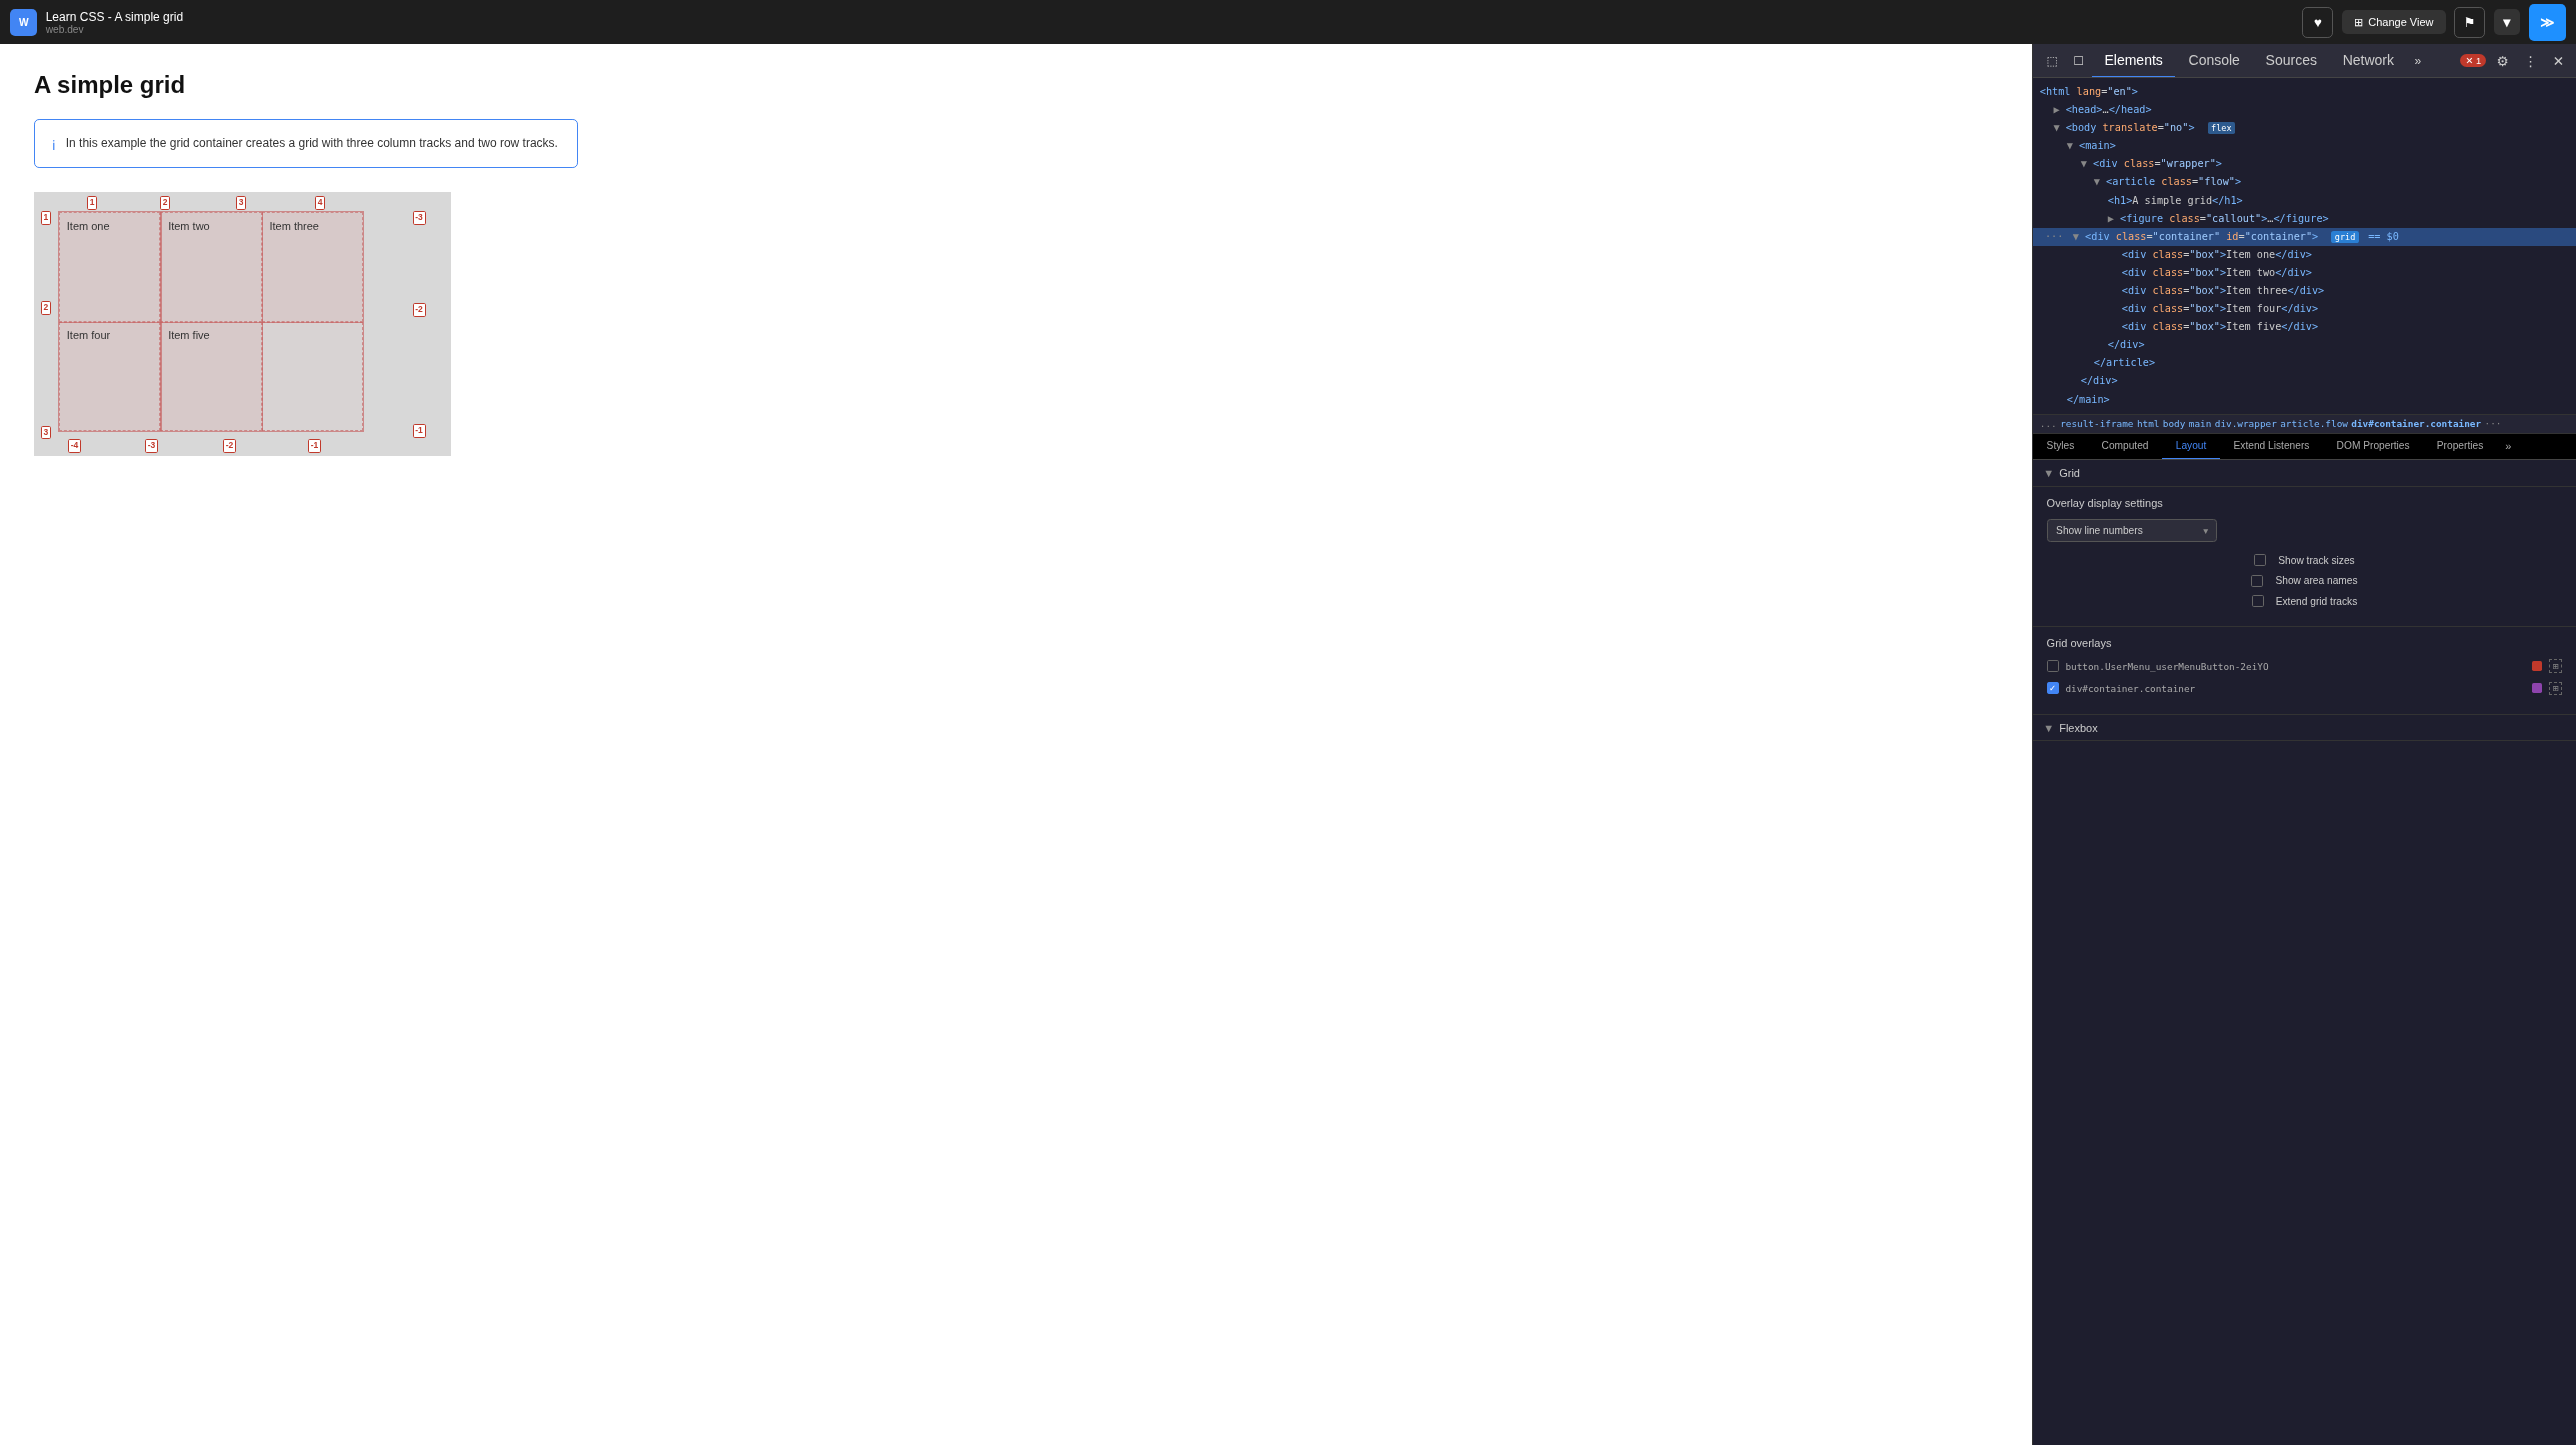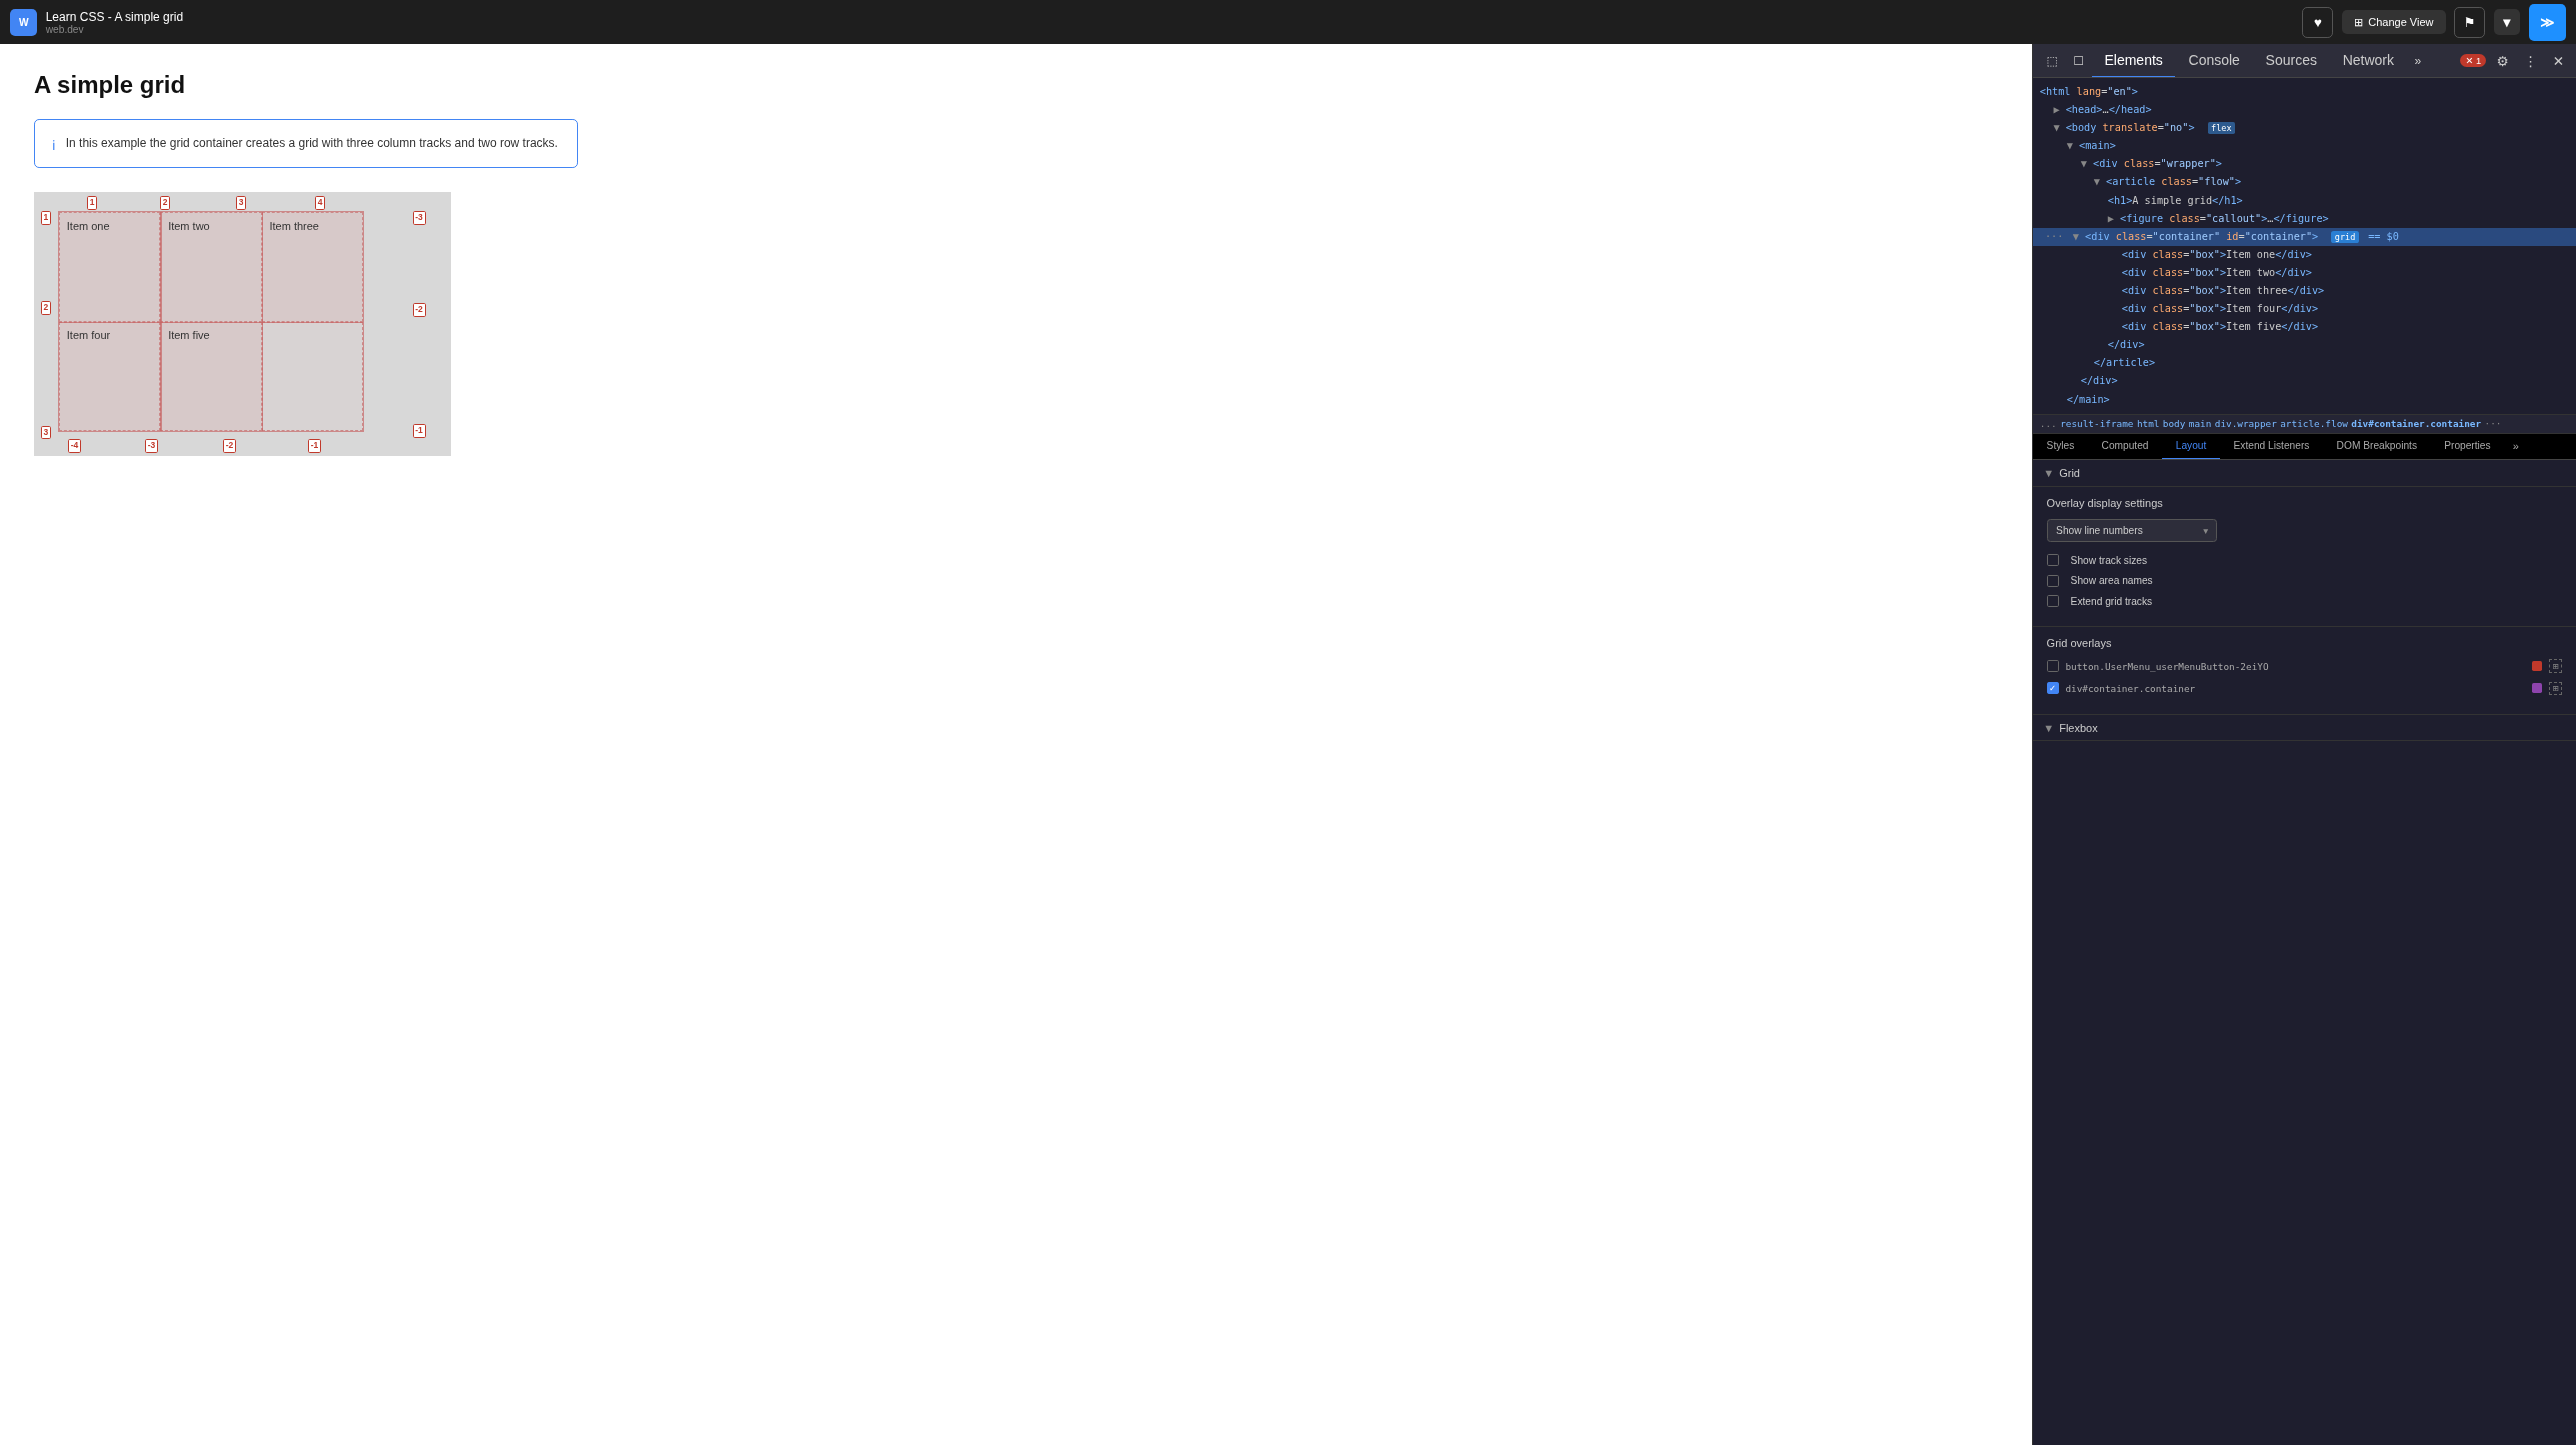--- a/index.html
+++ b/index.html
@@ -74,21 +74,21 @@
     .section-header { display: flex; align-items: center; padding: 6.8px 10.2px; color: #ccc; cursor: pointer; font-size: 11px; font-weight: 500; border-bottom: 0.9px solid #333; }
     .section-caret { margin-right: 5.1px; color: #888; }
 
     
     .overlay-section { padding: 10.2px 13.6px; border-bottom: 0.9px solid #333; }
     .overlay-title { color: #ccc; font-size: 11px; margin-bottom: 10.2px; }
     .dropdown-wrap { margin-bottom: 12px; }
     .dropdown-select { background: #2d2d3a; border: 0.9px solid #555; color: #ccc; padding: 5.1px 27px 5.1px 8.5px; border-radius: 3.4px; font-size: 10.2px; appearance: none; cursor: pointer; width: 170px; }
     .dropdown-container { position: relative; display: inline-block; }
     .dropdown-chevron { position: absolute; right: 6.8px; top: 50%; transform: translateY(-50%); pointer-events: none; color: #888; font-size: 8.5px; }
-    .checkbox-row { display: flex; align-items: center; gap: 12px; margin-bottom: 8.5px; cursor: pointer; color: #ccc; font-size: 10.2px; }
+    .checkbox-row { display: flex; align-items: center; gap: 12px; margin-bottom: 8.5px; cursor: pointer; color: #ccc; font-size: 10.2px; justify-content: center; }
     .checkbox-box { width: 12px; height: 12px; border: 1.3px solid #666; border-radius: 1.7px; display: flex; align-items: center; justify-content: center; flex-shrink: 0; }
     .checkbox-box.checked { background: #4285f4; border-color: #4285f4; }
     .checkbox-check { color: #fff; font-size: 8.5px; }
 
     
     .overlays-section { padding: 10.2px 13.6px; border-bottom: 0.9px solid #333; }
     .overlays-title { color: #ccc; font-size: 11px; margin-bottom: 10.2px; }
     .overlay-row { display: flex; align-items: center; gap: 6.8px; margin-bottom: 8.5px; font-size: 10.2px; color: #ccc; }
     .color-swatch { width: 10.2px; height: 10.2px; border-radius: 1.7px; flex-shrink: 0; }
     .overlay-row-icon2 { width: 13.6px; height: 13.6px; display: flex; align-items: center; justify-content: center; color: #888; font-size: 7.7px; cursor: pointer; border: 0.9px dashed #666; }
@@ -254,21 +254,21 @@
         <span class="breadcrumb-item" style="color:#79b8ff;font-weight:bold;">div#container.container</span>
         <span class="breadcrumb-sep"> </span>
         <span class="breadcrumb-dots">···</span>
       </div>
 
       <div class="tab-bar">
         <div class="panel-tab">Styles</div>
         <div class="panel-tab">Computed</div>
         <div class="panel-tab active">Layout</div>
         <div class="panel-tab">Extend Listeners</div>
-        <div class="panel-tab">DOM Breakpoints</div>
+        <div class="panel-tab">DOM Properties</div>
         <div class="panel-tab">Properties</div>
         <div class="panel-tab-more">»</div>
       </div>
 
       <div class="styles-panel">
 
         <div class="section-header">
           <span class="section-caret">▼</span>
           <span>Grid</span>
         </div>

